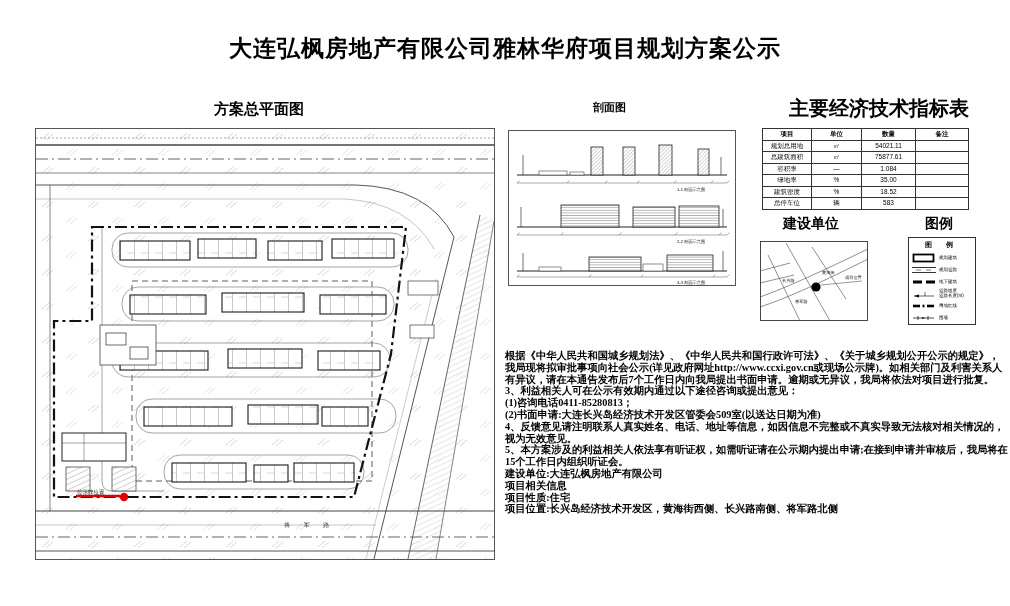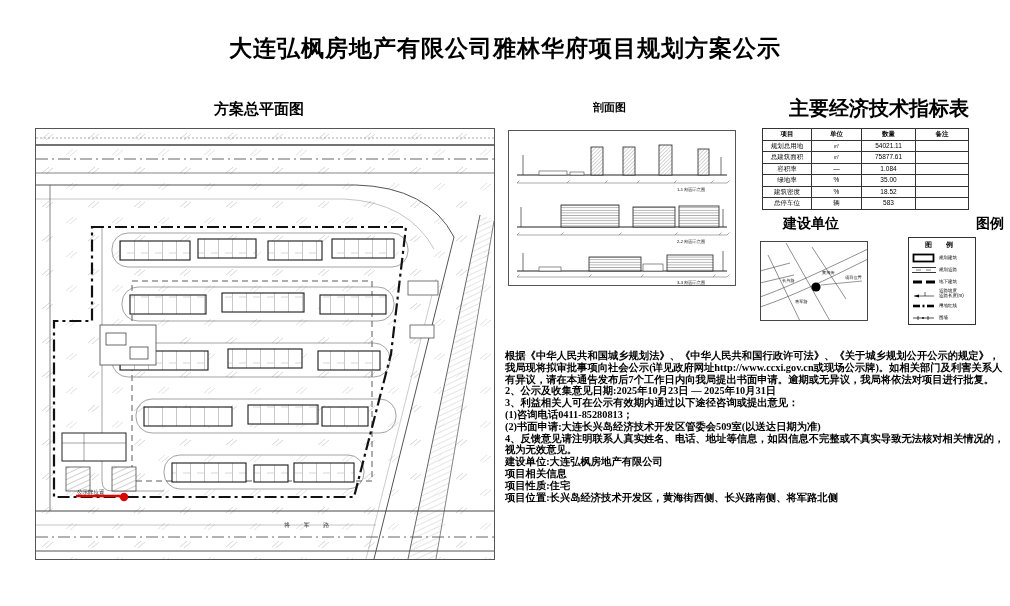--- a/index.html
+++ b/index.html
@@ -10,21 +10,21 @@
   .abs{position:absolute;}
   .page-title{
     top:33px;left:0;width:1010px;text-align:center;
     font-size:23px;font-weight:bold;letter-spacing:1px;
   }
   .hdr{font-weight:bold;white-space:nowrap;}
   .hdr-siteplan{left:214px;top:100px;font-size:15px;}
   .hdr-section{left:593px;top:100px;font-size:11px;}
   .hdr-indicators{left:789px;top:95px;font-size:20px;}
   .hdr-locmap{left:783px;top:215px;font-size:14px;}
-  .hdr-legend{left:976px;top:215px;font-size:14px;}
+  .hdr-legend{left:925px;top:215px;font-size:14px;}
 
   .panel{background:#fff;}
   .siteplan-panel{left:35px;top:128px;width:460px;height:432px;border:1px solid #555;box-sizing:border-box;}
   .section-panel{left:508px;top:130px;width:228px;height:156px;border:1px solid #555;box-sizing:border-box;}
   .locmap-panel{left:760px;top:241px;width:108px;height:80px;box-sizing:border-box;}
 
   table.indicators{
     position:absolute;left:762px;top:128px;width:206px;
     border-collapse:collapse;table-layout:fixed;
     border:1.5px solid #222;
@@ -366,22 +366,22 @@
       <line x1="6" y1="3" x2="6" y2="7" stroke="#000" stroke-width="0.7"></line>
       <line x1="16" y1="3" x2="16" y2="7" stroke="#000" stroke-width="0.7"></line>
       <circle cx="11" cy="5" r="0.9" fill="#000"></circle>
     </svg>
     <span class="legend-label">围墙</span>
   </div>
 </div>
 
 <div class="abs notice">
   <p>根据《中华人民共和国城乡规划法》、《中华人民共和国行政许可法》、《关于城乡规划公开公示的规定》，我局现将拟审批事项向社会公示(详见政府网址http://www.ccxi.gov.cn或现场公示牌)。如相关部门及利害关系人有异议，请在本通告发布后7个工作日内向我局提出书面申请。逾期或无异议，我局将依法对项目进行批复。</p>
-  <p>2、公示及收集意见日期:2025年10月23日 — 2025年10月31日</p>
   <p>3、利益相关人可在公示有效期内通过以下途径咨询或提出意见：</p>
   <p>(1)咨询电话0411-85280813；</p>
   <p>(2)书面申请:大连长兴岛经济技术开发区管委会509室(以送达日期为准)</p>
   <p>4、反馈意见请注明联系人真实姓名、电话、地址等信息，如因信息不完整或不真实导致无法核对相关情况的，视为无效意见。</p>
+  <p>5、本方案涉及的利益相关人依法享有听证权，如需听证请在公示期内提出申请;在接到申请并审核后，我局将在15个工作日内组织听证会。</p>
   <p>建设单位:大连弘枫房地产有限公司</p>
   <p>项目相关信息</p>
   <p>项目性质:住宅</p>
   <p>项目位置:长兴岛经济技术开发区，黄海街西侧、长兴路南侧、将军路北侧</p>
 </div>
 
 </body></html>

